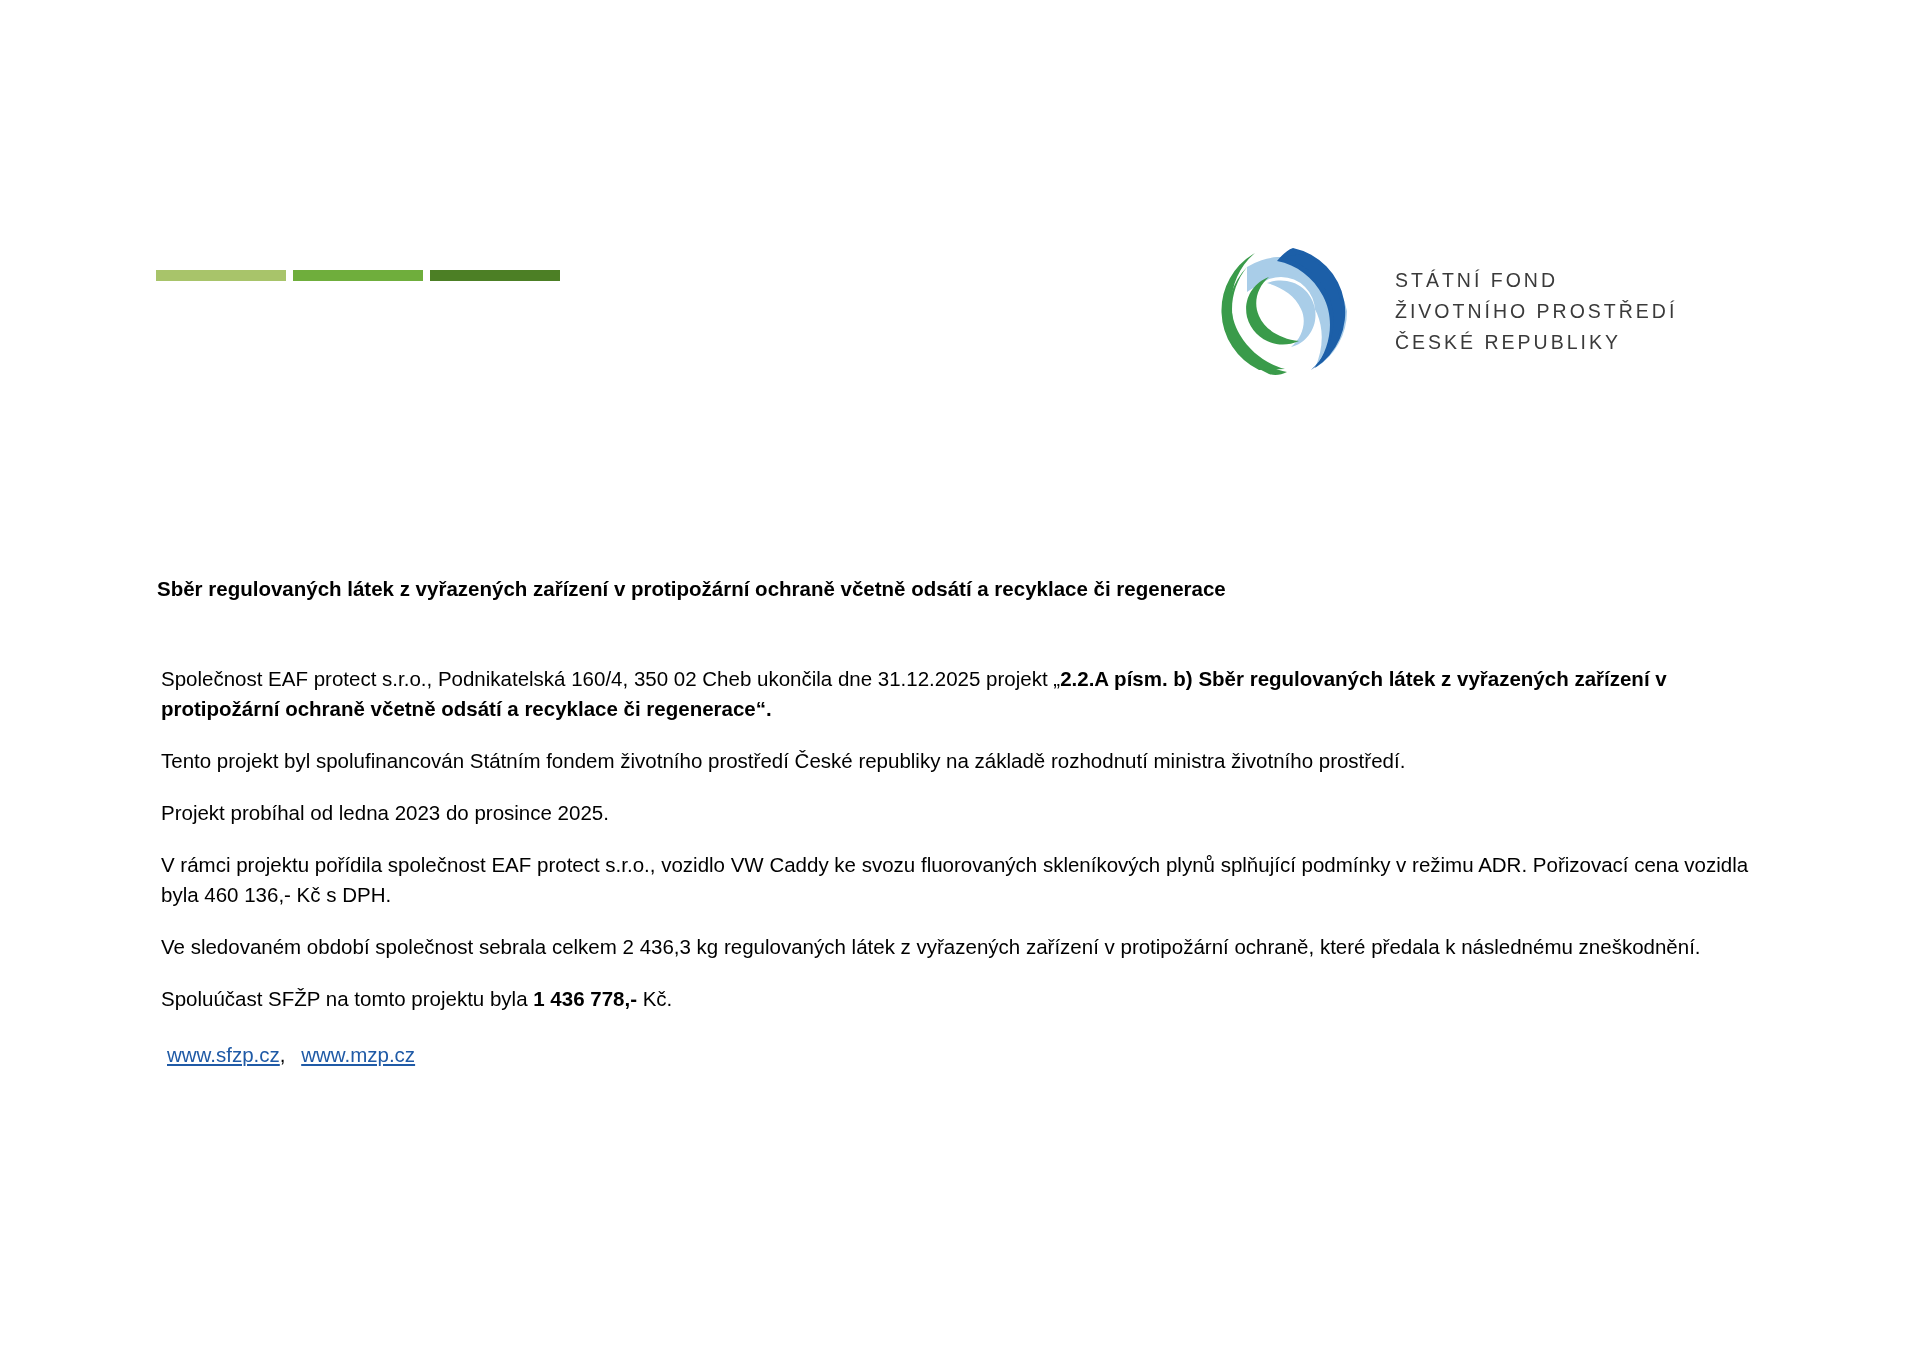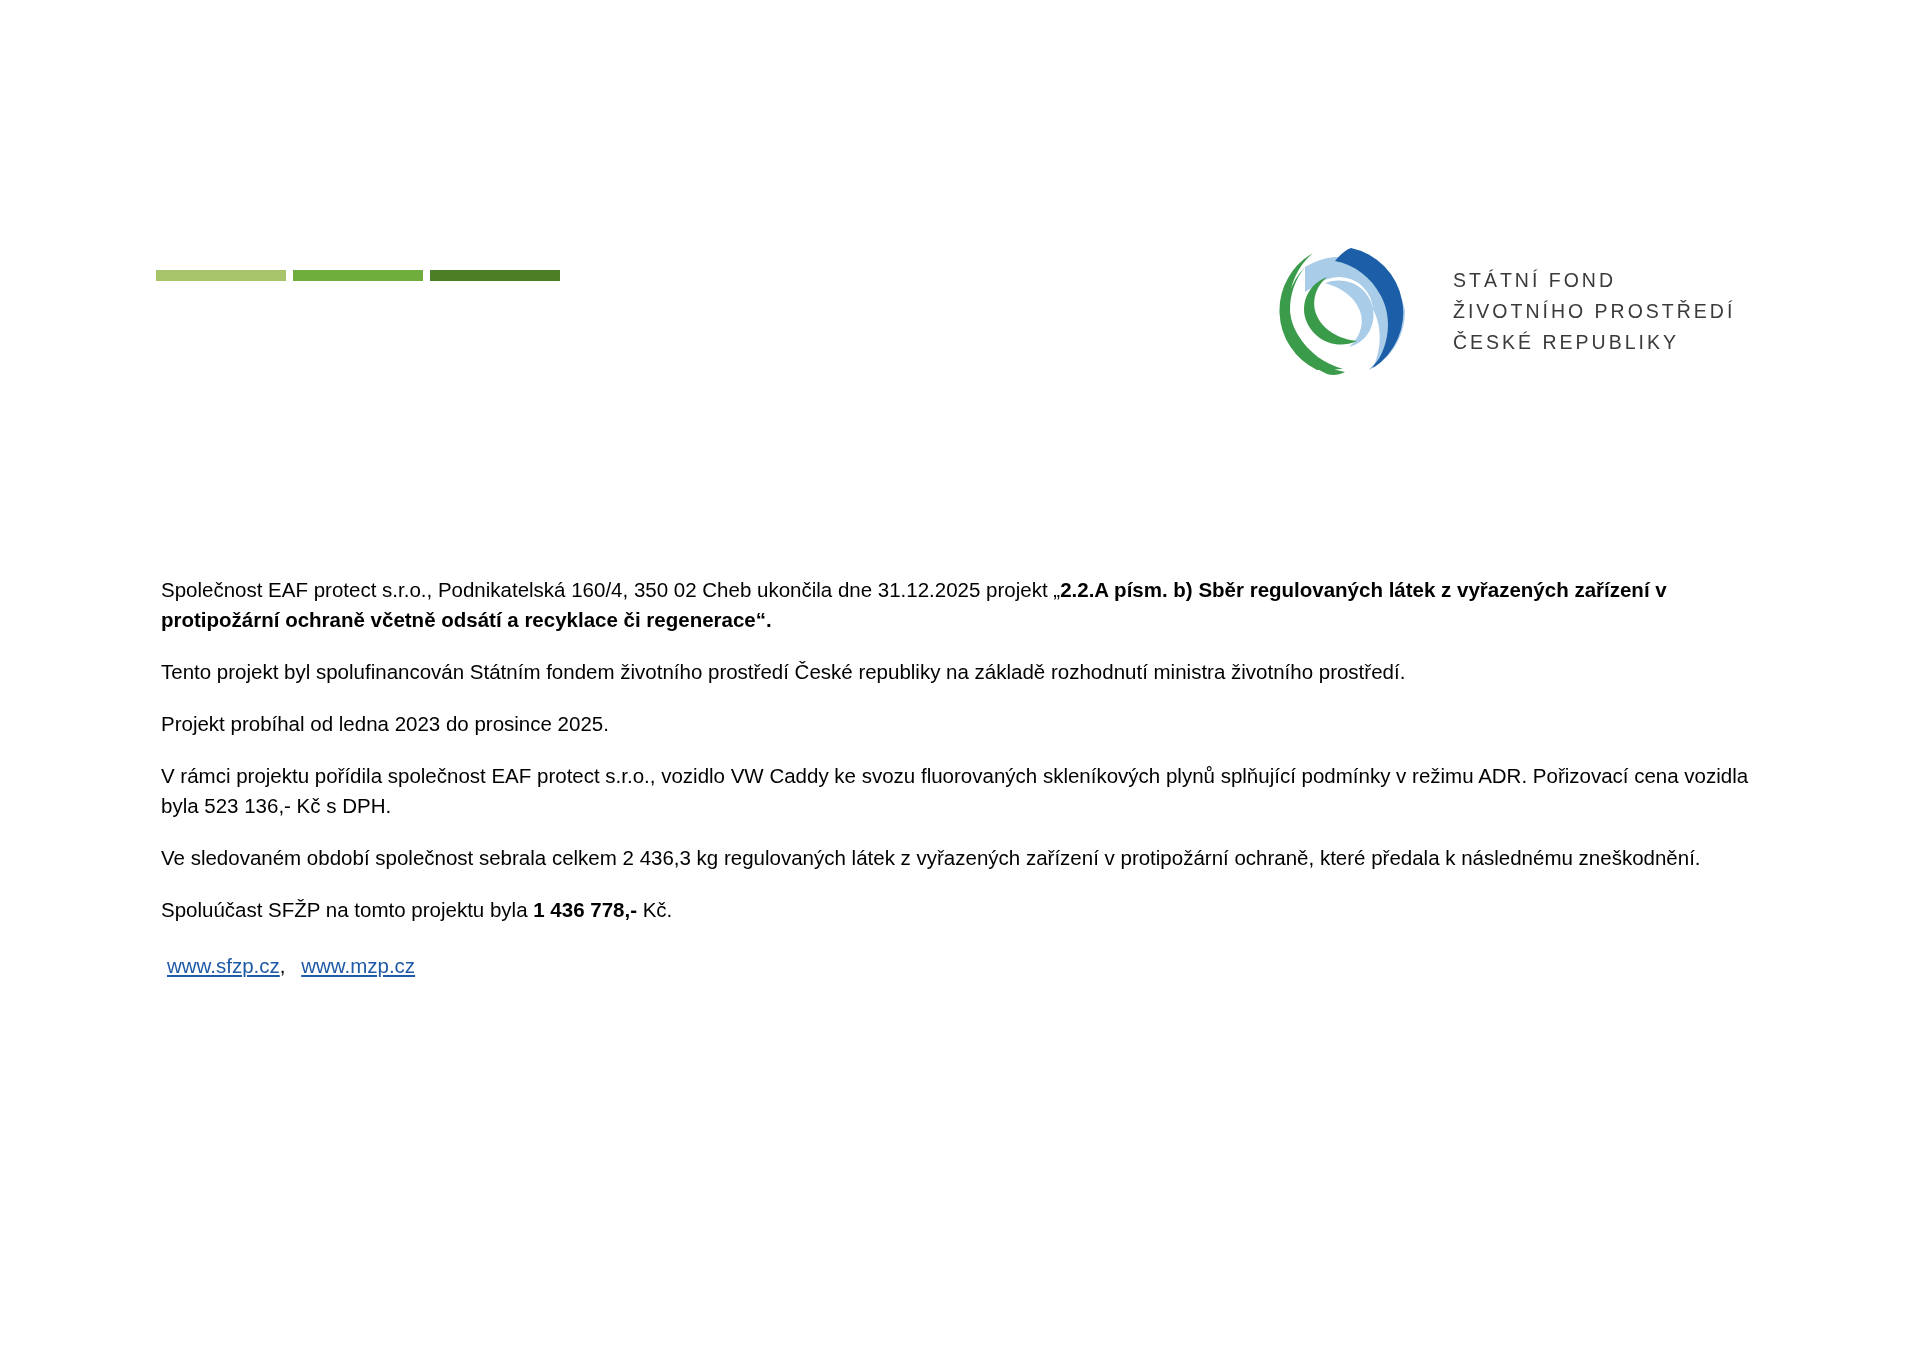--- a/index.html
+++ b/index.html
@@ -53,21 +53,21 @@
   .mzp-title {
     font-size: 25.5px;
     color: #1c1c1c;
     letter-spacing: 0.1px;
     white-space: nowrap;
     font-family: "Liberation Sans", sans-serif;
   }
 
   .sfzp-logo {
     position: absolute;
-    left: 1265px;
+    left: 1207px;
     top: 237px;
     display: flex;
     align-items: center;
     gap: 40px;
   }
   .sfzp-mark {
     width: 148px;
     height: 148px;
     flex: none;
   }
@@ -151,29 +151,30 @@
       <div class="sfzp-text">
         <div>STÁTNÍ FOND</div>
         <div>ŽIVOTNÍHO PROSTŘEDÍ</div>
         <div>ČESKÉ REPUBLIKY</div>
       </div>
     </div>
   </div>
 
   <div class="content">
 
+    <h1 class="doc-title">Sběr regulovaných látek z vyřazených zařízení v protipožární ochraně včetně odsátí a recyklace či regenerace</h1>
 
     <p class="para"><span>Společnost EAF protect s.r.o., Podnikatelská 160/4, 350 02 Cheb ukončila dne 31.12.2025 projekt „</span><b>2.2.A písm. b) Sběr regulovaných látek z vyřazených zařízení v protipožární ochraně včetně odsátí a recyklace či regenerace“.</b></p>
 
 
     <p class="para">Tento projekt byl spolufinancován Státním fondem životního prostředí České republiky na základě rozhodnutí ministra životního prostředí.</p>
 
     <p class="para">Projekt probíhal od ledna 2023 do prosince 2025.</p>
 
-    <p class="para">V rámci projektu pořídila společnost EAF protect s.r.o., vozidlo VW Caddy ke svozu fluorovaných skleníkových plynů splňující podmínky v režimu ADR. Pořizovací cena vozidla byla 523 136,- Kč s DPH.</p>
+    <p class="para">V rámci projektu pořídila společnost EAF protect s.r.o., vozidlo VW Caddy ke svozu fluorovaných skleníkových plynů splňující podmínky v režimu ADR. Pořizovací cena vozidla byla 460 136,- Kč s DPH.</p>
 
     <p class="para justify">Ve sledovaném období společnost sebrala celkem 2 436,3 kg regulovaných látek z vyřazených zařízení v protipožární ochraně, které předala k následnému zneškodnění.</p>
 
     <p class="para"><span>Spoluúčast SFŽP na tomto projektu byla </span><b>1 436 778,-</b><span> Kč.</span></p>
 
     <p class="links"><a href="#">www.sfzp.cz</a><span class="sep">, </span><a href="#">www.mzp.cz</a></p>
 
   </div>
 </div>
 

